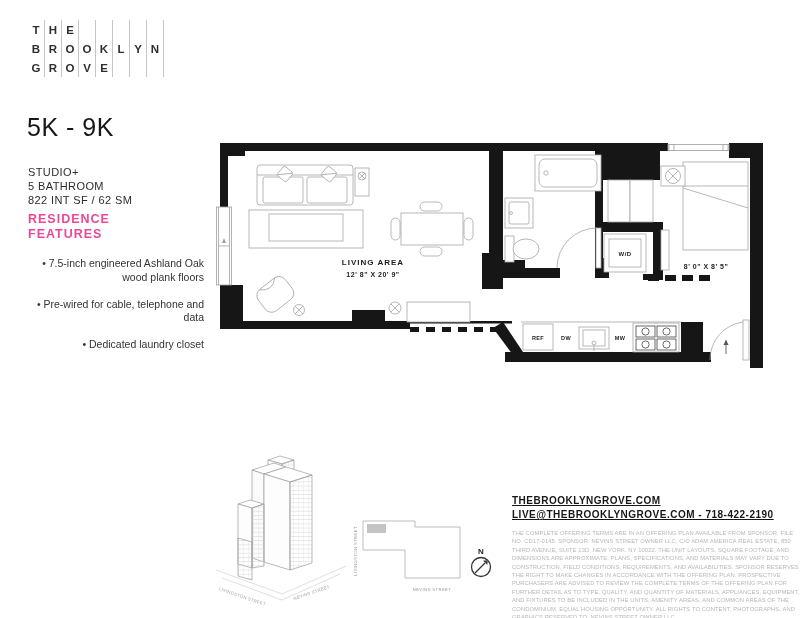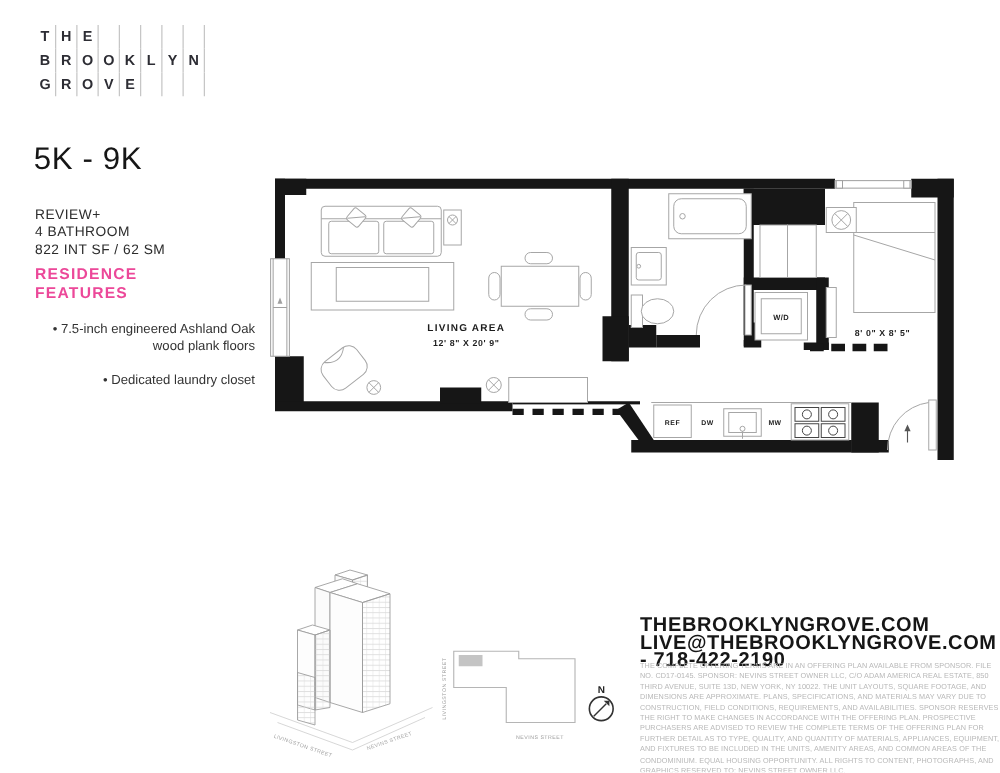--- a/index.html
+++ b/index.html
@@ -16,22 +16,22 @@
   .feat-head{position:absolute;left:28px;top:212px;width:120px;font-size:12.5px;font-weight:700;
              letter-spacing:1px;line-height:15px;color:#ec4899;}
   .features{position:absolute;left:28px;top:257px;width:176px;list-style:none;margin:0;padding:0;text-align:right;}
   .features li{font-size:10.5px;line-height:13.8px;color:#333;margin-bottom:13px;
                text-indent:-7px;padding-left:7px;}
   
   .plan{position:absolute;left:205px;top:132px;}
   .building{position:absolute;left:208px;top:452px;}
   .siteplan{position:absolute;left:350px;top:498px;}
   
-  .contact{position:absolute;left:512px;top:494px;font-size:16px;font-weight:700;
-           letter-spacing:.5px;line-height:14px;color:#161616;}
+  .contact{position:absolute;left:512px;top:494px;font-size:10px;font-weight:700;
+           letter-spacing:.5px;line-height:14px;color:#161616;text-decoration:underline;}
   .legal{position:absolute;left:512px;top:529px;width:292px;font-size:5.8px;line-height:1.45;
          color:#b7b7b7;letter-spacing:.1px;}
   svg text{font-family:"Liberation Sans",sans-serif;}
 </style>
 </head>
 <body>
 
 <div class="page">
 
   <div class="logo" id="logo">
@@ -63,29 +63,30 @@
         <span class="logo-cell">E</span>
         <span class="logo-cell"></span>
         <span class="logo-cell"></span>
         <span class="logo-cell"></span>
       </div>
     </div>
 
   <div class="unit-title">5K - 9K</div>
 
   <div class="specs">
-    <div>REVIEW+</div>
-    <div>4 BATHROOM</div>
+    <div>STUDIO+</div>
+    <div>5 BATHROOM</div>
     <div>822 INT SF / 62 SM</div>
   </div>
 
   <div class="feat-head">RESIDENCE FEATURES</div>
 
   <ul class="features">
     <li>• 7.5-inch engineered Ashland Oak wood plank floors</li>
+    <li>• Pre-wired for cable, telephone and data</li>
     <li>• Dedicated laundry closet</li>
   </ul>
 
   <svg class="plan" width="560" height="250" viewBox="0 0 560 250">
 
     <g fill="#161616">
       <rect x="15" y="11" width="448" height="8"></rect>
       <rect x="524" y="11" width="34" height="15"></rect>
       <rect x="545" y="11" width="13" height="225"></rect>
       <rect x="15" y="11" width="25" height="13"></rect>

